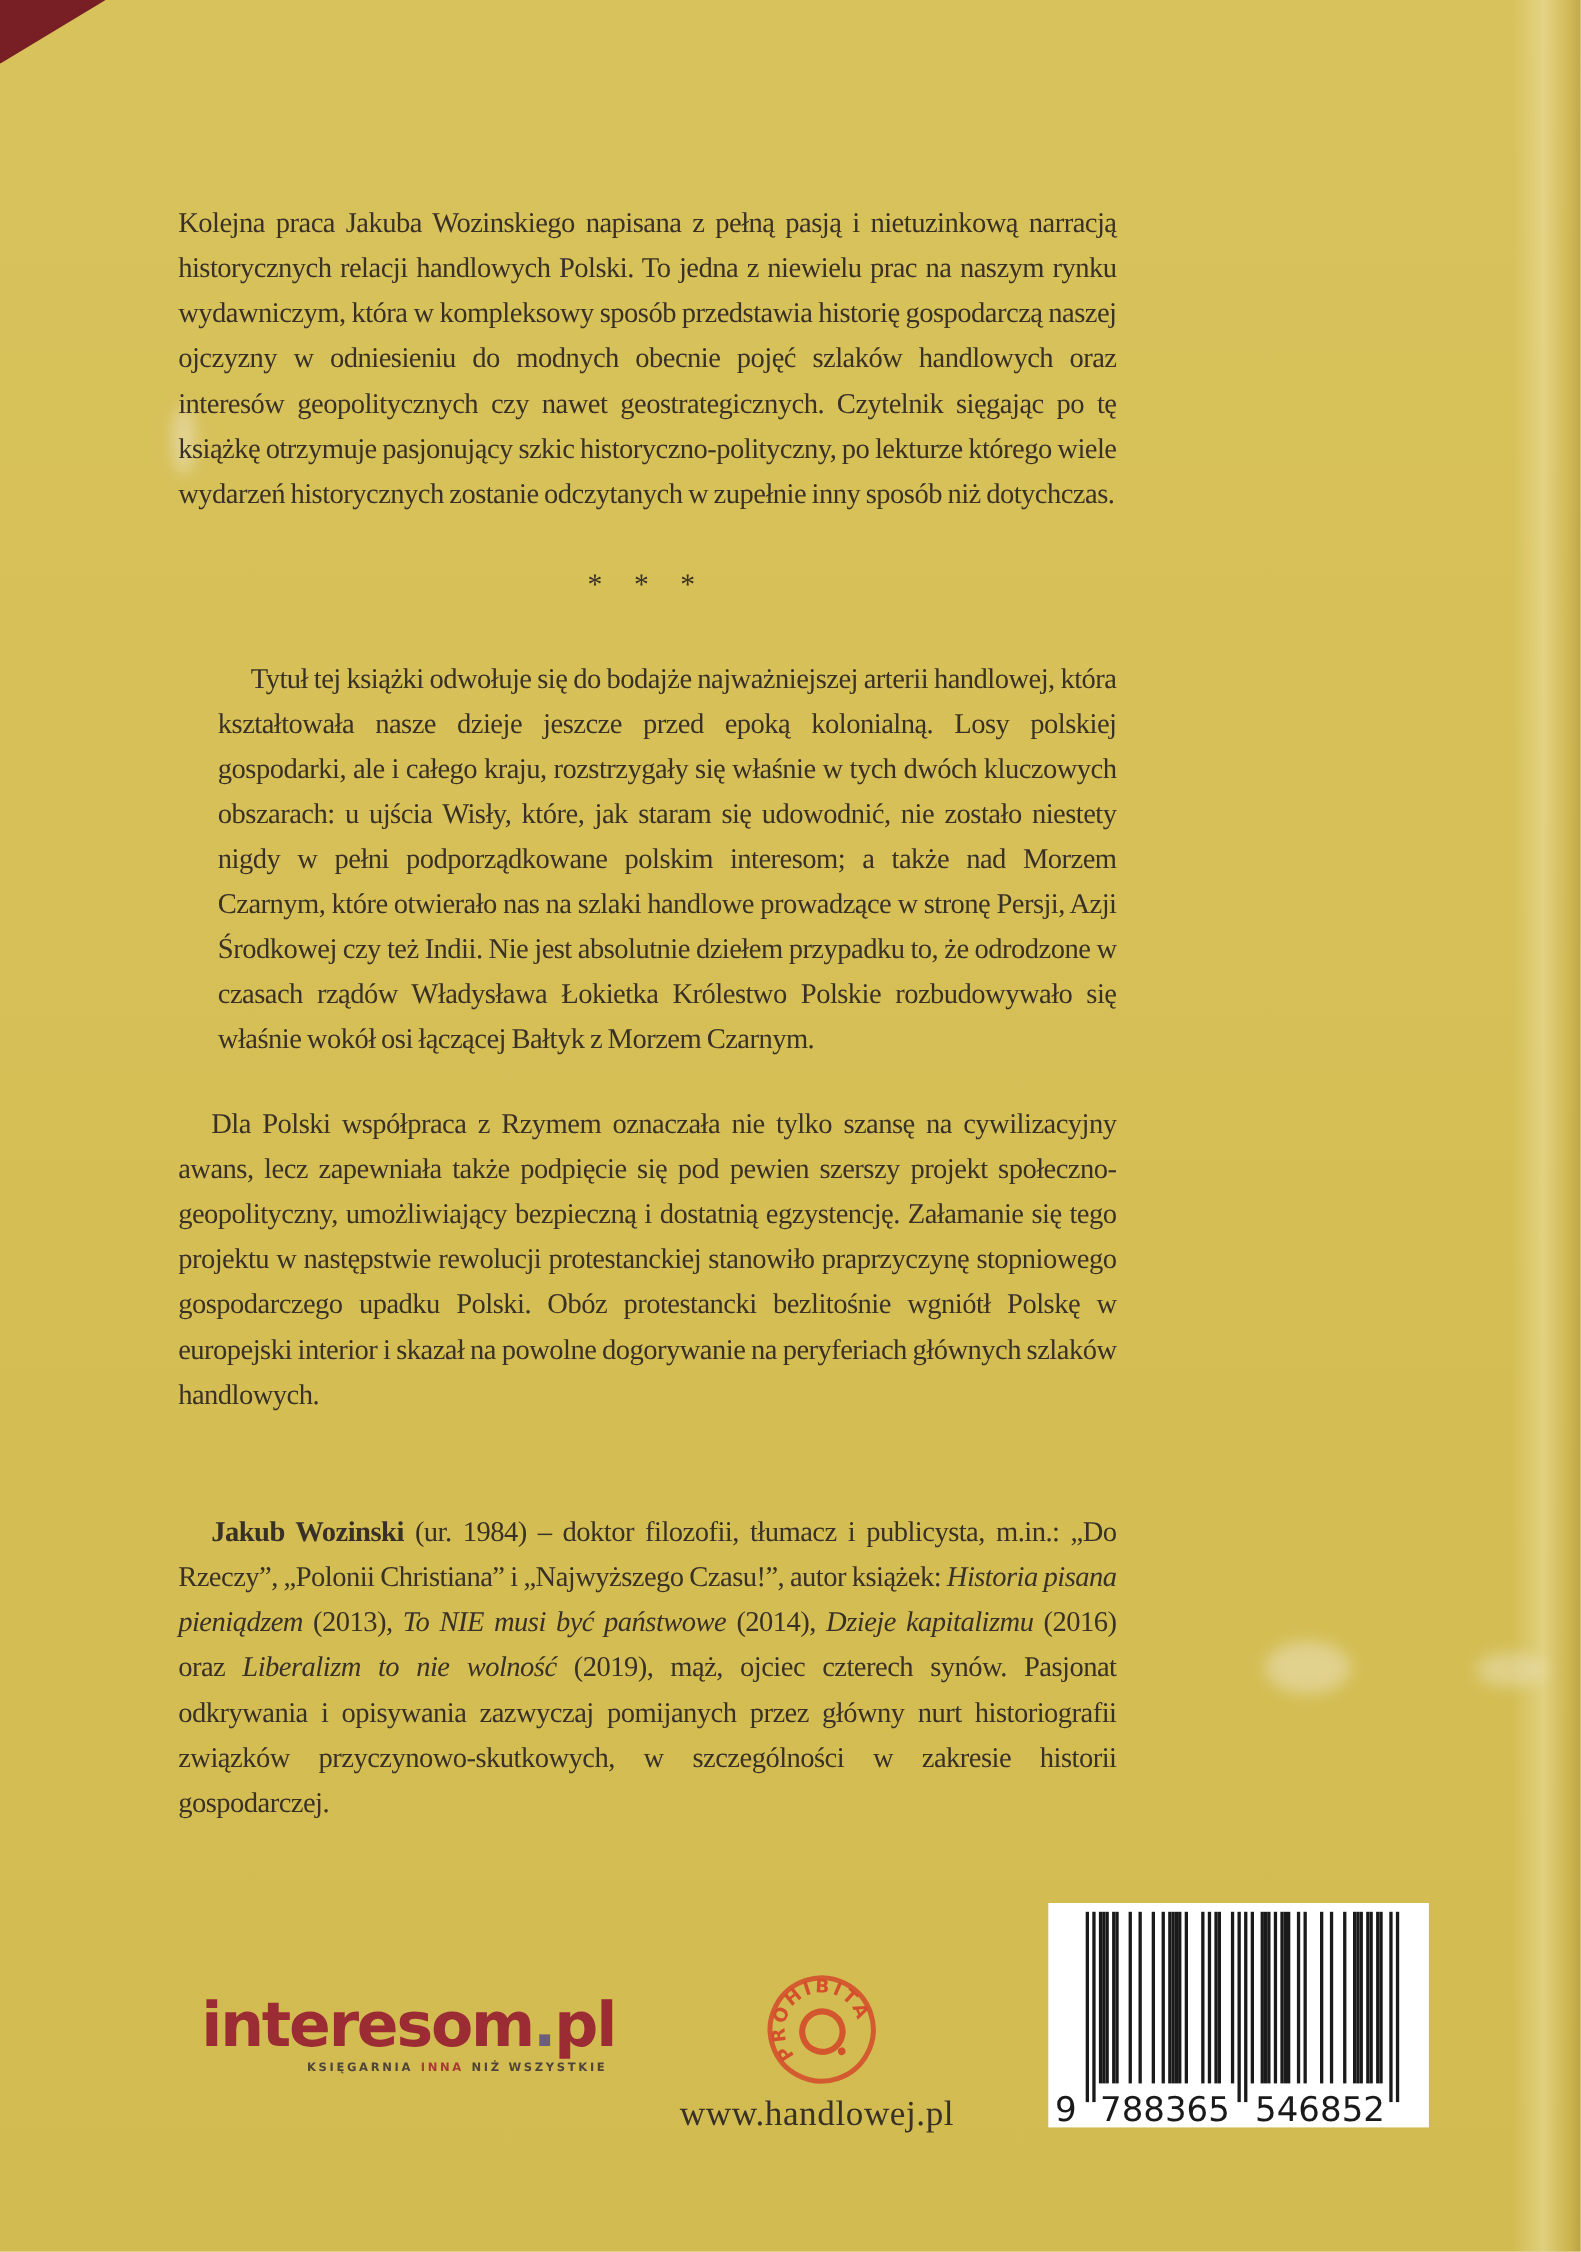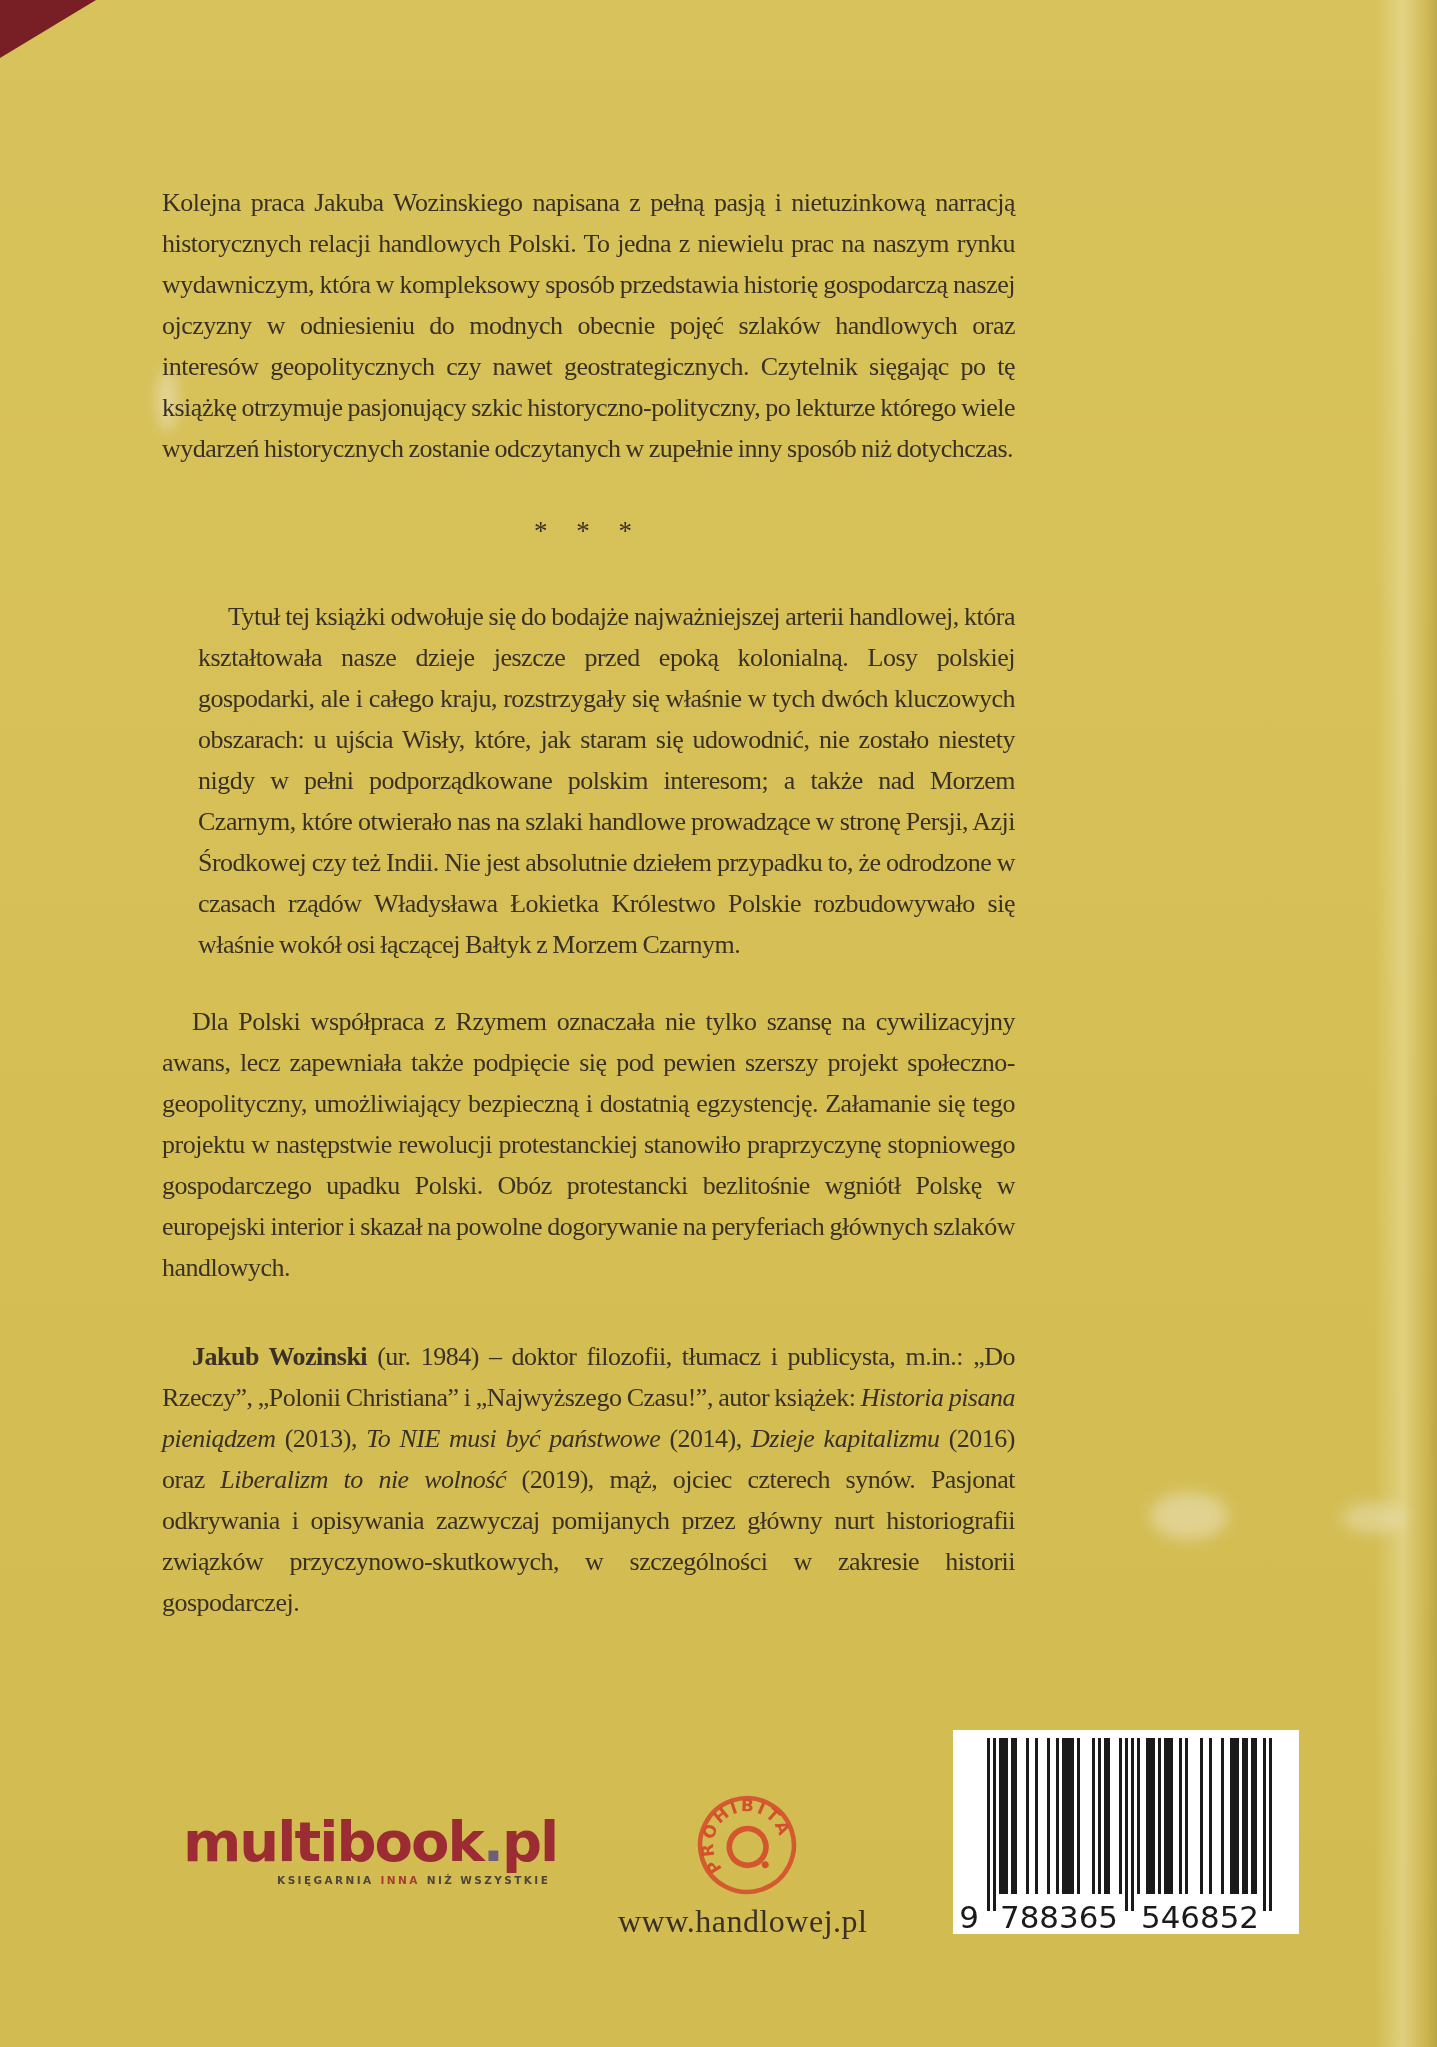--- a/index.html
+++ b/index.html
@@ -30,21 +30,21 @@
     margin:0;color:var(--text);font-size:26px;line-height:41px;
     text-align:justify;letter-spacing:-0.5px;word-spacing:-1px;
   }
   .indent{text-indent:30px;}
   .p1{margin-bottom:42px;}
   .stars{
     margin:0 0 44px 0;color:var(--text);font-size:27px;line-height:41px;
     text-align:center;letter-spacing:11px;
   }
   .p2{margin-bottom:36px;margin-left:36px;}
-  .p3{margin-bottom:48px;}
+  .p3{margin-bottom:84px;}
   .bio b{font-weight:bold;}
   .bio i{font-style:italic;}
 
   
   .multibook{position:absolute;left:183px;top:1814px;}
   .mb-word{
     font-family:"DejaVu Sans",sans-serif;font-weight:700;
     font-size:56px;line-height:1;letter-spacing:-2px;color:var(--logo_maroon);
   }
   .mb-dot{color:var(--logo_dot);}
@@ -87,21 +87,21 @@
 
   <div class="text-flow">
     <p class="para p1">Kolejna praca Jakuba Wozinskiego napisana z pełną pasją i nietuzinkową narracją historycznych relacji handlowych Polski. To jedna z niewielu prac na naszym rynku wydawniczym, która w kompleksowy sposób przedstawia historię gospodarczą naszej ojczyzny w odniesieniu do modnych obecnie pojęć szlaków handlowych oraz interesów geopolitycznych czy nawet geostrategicznych. Czytelnik sięgając po tę książkę otrzymuje pasjonujący szkic historyczno-polityczny, po lekturze którego wiele wydarzeń historycznych zostanie odczytanych w zupełnie inny sposób niż dotychczas.</p>
     <div class="stars">* * *</div>
     <p class="para p2 indent">Tytuł tej książki odwołuje się do bodajże najważniejszej arterii handlowej, która kształtowała nasze dzieje jeszcze przed epoką kolonialną. Losy polskiej gospodarki, ale i całego kraju, rozstrzygały się właśnie w tych dwóch kluczowych obszarach: u ujścia Wisły, które, jak staram się udowodnić, nie zostało niestety nigdy w pełni podporządkowane polskim interesom; a także nad Morzem Czarnym, które otwierało nas na szlaki handlowe prowadzące w stronę Persji, Azji Środkowej czy też Indii. Nie jest absolutnie dziełem przypadku to, że odrodzone w czasach rządów Władysława Łokietka Królestwo Polskie rozbudowywało się właśnie wokół osi łączącej Bałtyk z Morzem Czarnym.</p>
     <p class="para p3 indent">Dla Polski współpraca z Rzymem oznaczała nie tylko szansę na cywilizacyjny awans, lecz zapewniała także podpięcie się pod pewien szerszy projekt społeczno-geopolityczny, umożliwiający bezpieczną i dostatnią egzystencję. Załamanie się tego projektu w następstwie rewolucji protestanckiej stanowiło praprzyczynę stopniowego gospodarczego upadku Polski. Obóz protestancki bezlitośnie wgniótł Polskę w europejski interior i skazał na powolne dogorywanie na peryferiach głównych szlaków handlowych.</p>
     <p class="para bio indent"><b>Jakub Wozinski</b><span> (ur. 1984) – doktor filozofii, tłumacz i publicysta, m.in.: „Do Rzeczy”, „Polonii Christiana” i „Najwyższego Czasu!”, autor książek: </span><i>Historia pisana pieniądzem</i><span> (2013), </span><i>To NIE musi być państwowe</i><span> (2014), </span><i>Dzieje kapitalizmu</i><span> (2016) oraz </span><i>Liberalizm to nie wolność</i><span> (2019), mąż, ojciec czterech synów. Pasjonat odkrywania i opisywania zazwyczaj pomijanych przez główny nurt historiografii związków przyczynowo-skutkowych, w szczególności w zakresie historii gospodarczej.</span></p>
   </div>
 
   <div class="multibook">
-    <div class="mb-word"><span>multibook</span><span class="mb-dot">.</span><span>pl</span></div>
+    <div class="mb-word"><span>interesom</span><span class="mb-dot">.</span><span>pl</span></div>
     <div class="mb-tagline"><span>KSIĘGARNIA</span><span class="mb-tag-red">INNA</span><span>NIŻ WSZYSTKIE</span></div>
   </div>
 
 
   <svg class="stamp" viewBox="0 0 104 104">
     <g transform="rotate(-18 52 52)" fill="none" stroke="#d4502c">
       <circle cx="52" cy="52" r="46" stroke-width="4.5" opacity="0.9"></circle>
       <circle cx="52" cy="54" r="18" stroke-width="5.5" opacity="0.95"></circle>
       <circle cx="63" cy="76" r="3.4" fill="#d4502c" stroke="none"></circle>
       <defs>

